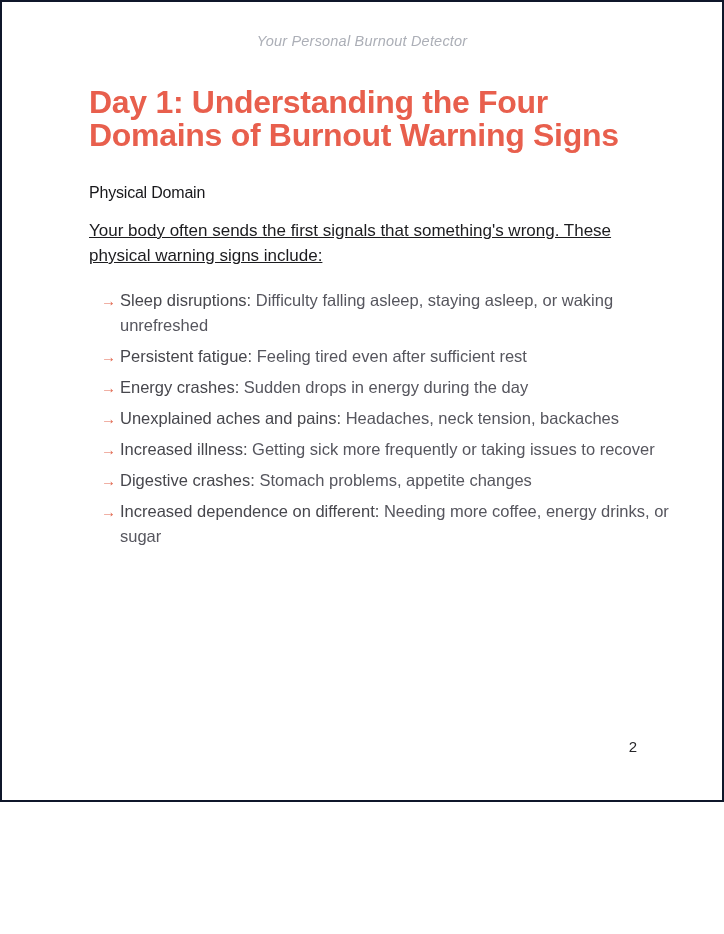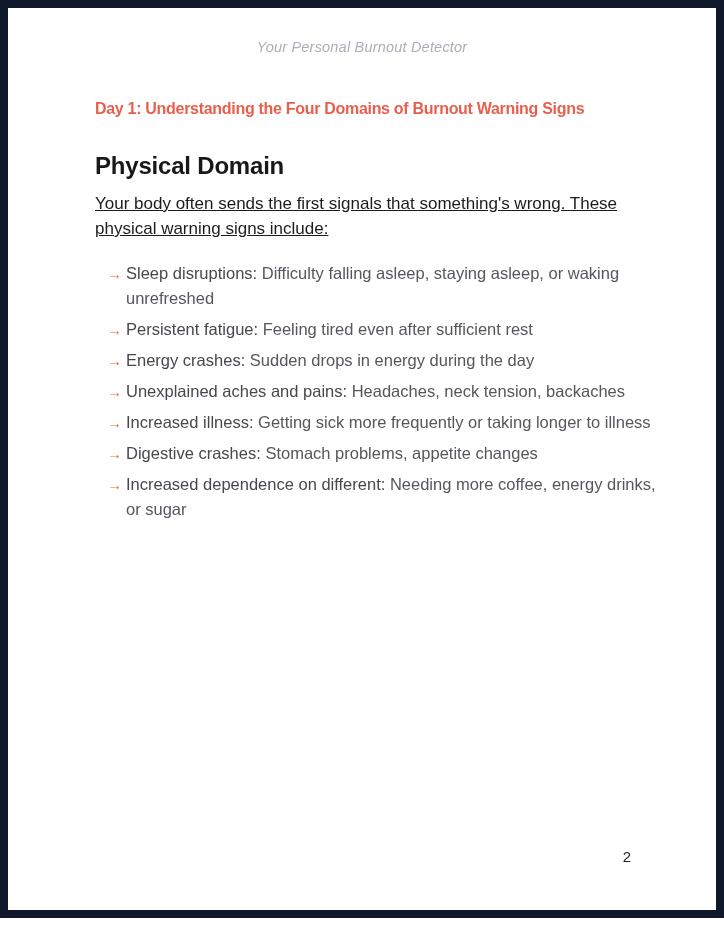--- a/index.html
+++ b/index.html
@@ -2,57 +2,57 @@
 <html><head>
 <meta charset="utf-8">
 <style>
   * { margin: 0; padding: 0; box-sizing: border-box; }
   html, body { background: #ffffff; }
   body { font-family: "Liberation Sans", "DejaVu Sans", sans-serif; }
 
   .page {
     position: relative;
     width: 724px;
-    height: 918px;
+    height: 802px;
     background: #ffffff;
-    border: 8px solid #0f172a;
+    border: 2px solid #0f172a;
     overflow: hidden;
   }
 
   .running-header {
     margin-top: 31px;
     text-align: center;
     font-style: italic;
     font-size: 14.5px;
     color: #acafb7;
     letter-spacing: 0.2px;
   }
 
   .page-title {
     margin: 37px 40px 0 87px;
     max-width: 560px;
-    font-size: 16px;
+    font-size: 32px;
     line-height: 33px;
     font-weight: bold;
     letter-spacing: -0.3px;
     color: #e85f4d;
   }
 
   .intro-paragraph {
     margin: 13px 97px 0 87px;
     font-size: 17px;
     line-height: 25px;
     color: #1c1c1f;
   }
 
   .section-title {
     margin: 29px 97px 0 87px;
-    font-size: 24px;
+    font-size: 16px;
     line-height: 24px;
-    font-weight: bold;
+    font-weight: normal;
     letter-spacing: -0.2px;
     color: #18181b;
   }
 
   .section-lead {
     margin: 13px 97px 0 87px;
     font-size: 17px;
     line-height: 25px;
     color: #1c1c1f;
     text-decoration: underline;
@@ -120,21 +120,21 @@
     <li>
       <span class="arrow-bullet">→</span>
       <strong>Energy crashes:</strong><span> Sudden drops in energy during the day</span>
     </li>
     <li>
       <span class="arrow-bullet">→</span>
       <strong>Unexplained aches and pains:</strong><span> Headaches, neck tension, backaches</span>
     </li>
     <li>
       <span class="arrow-bullet">→</span>
-      <strong>Increased illness:</strong><span> Getting sick more frequently or taking longer to illness</span>
+      <strong>Increased illness:</strong><span> Getting sick more frequently or taking issues to recover</span>
     </li>
     <li>
       <span class="arrow-bullet">→</span>
       <strong>Digestive crashes:</strong><span> Stomach problems, appetite changes</span>
     </li>
     <li>
       <span class="arrow-bullet">→</span>
       <strong>Increased dependence on different:</strong><span> Needing more coffee, energy drinks, or sugar</span>
     </li>
   </ul>

